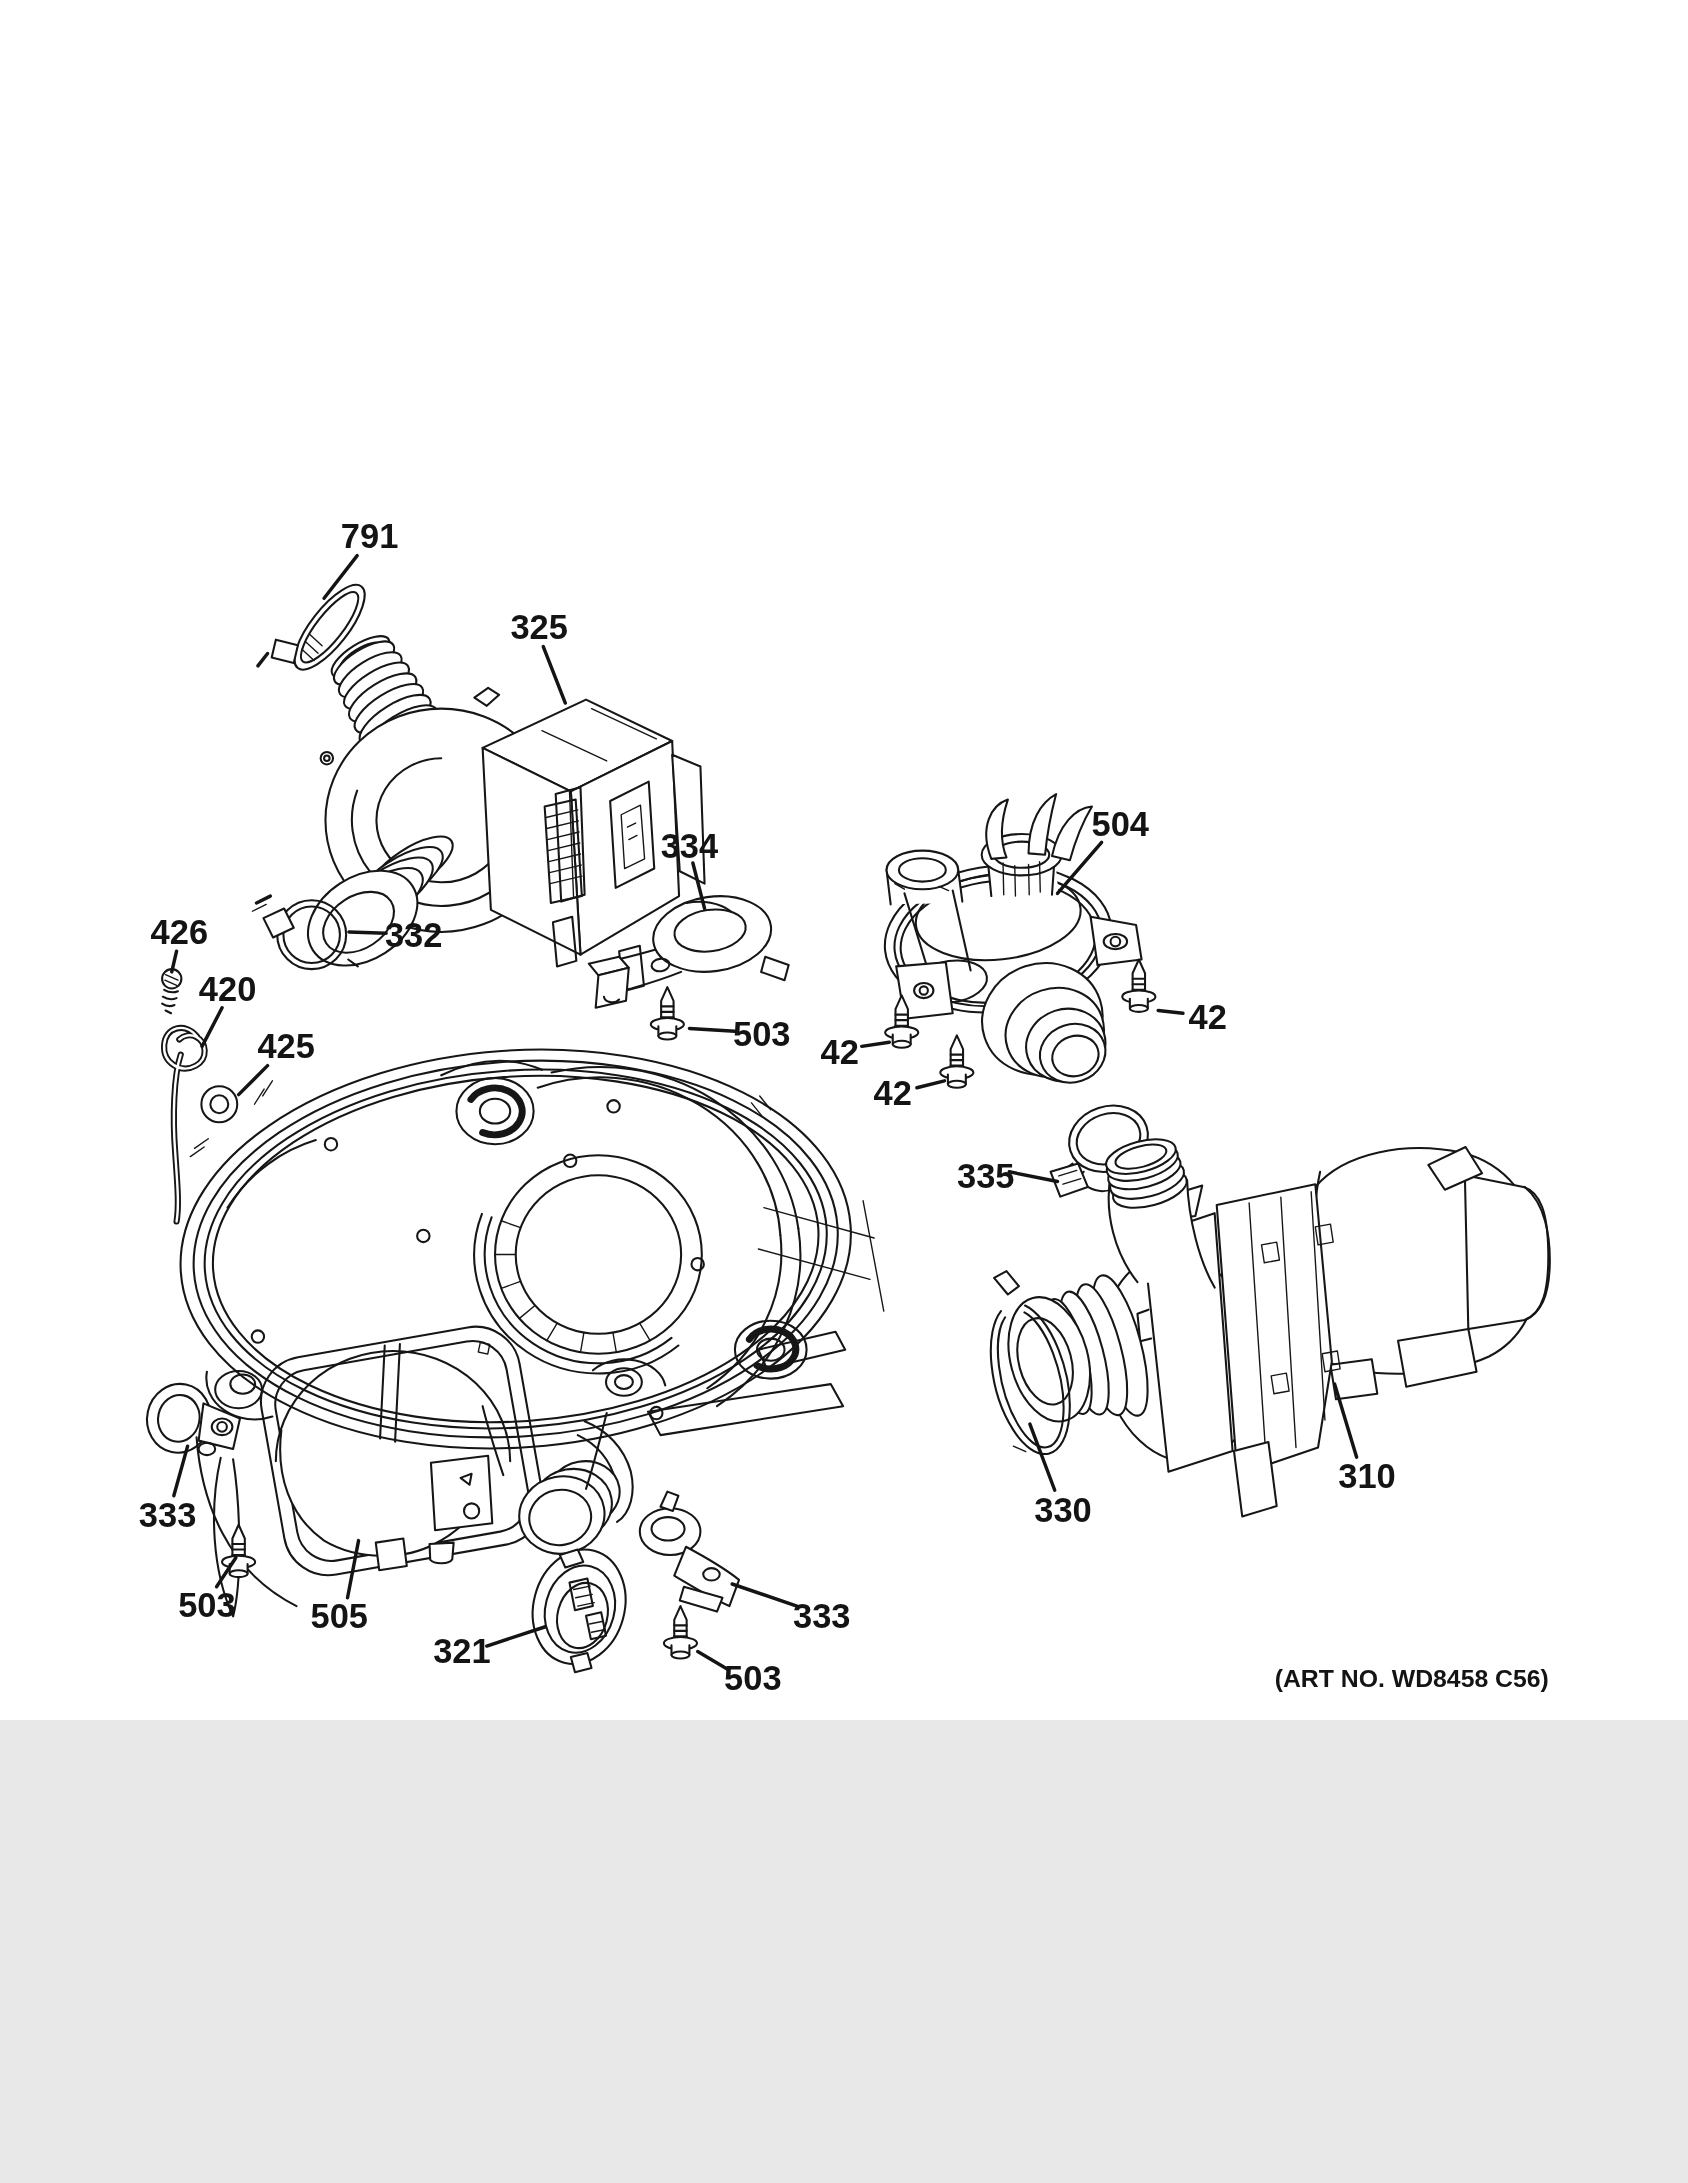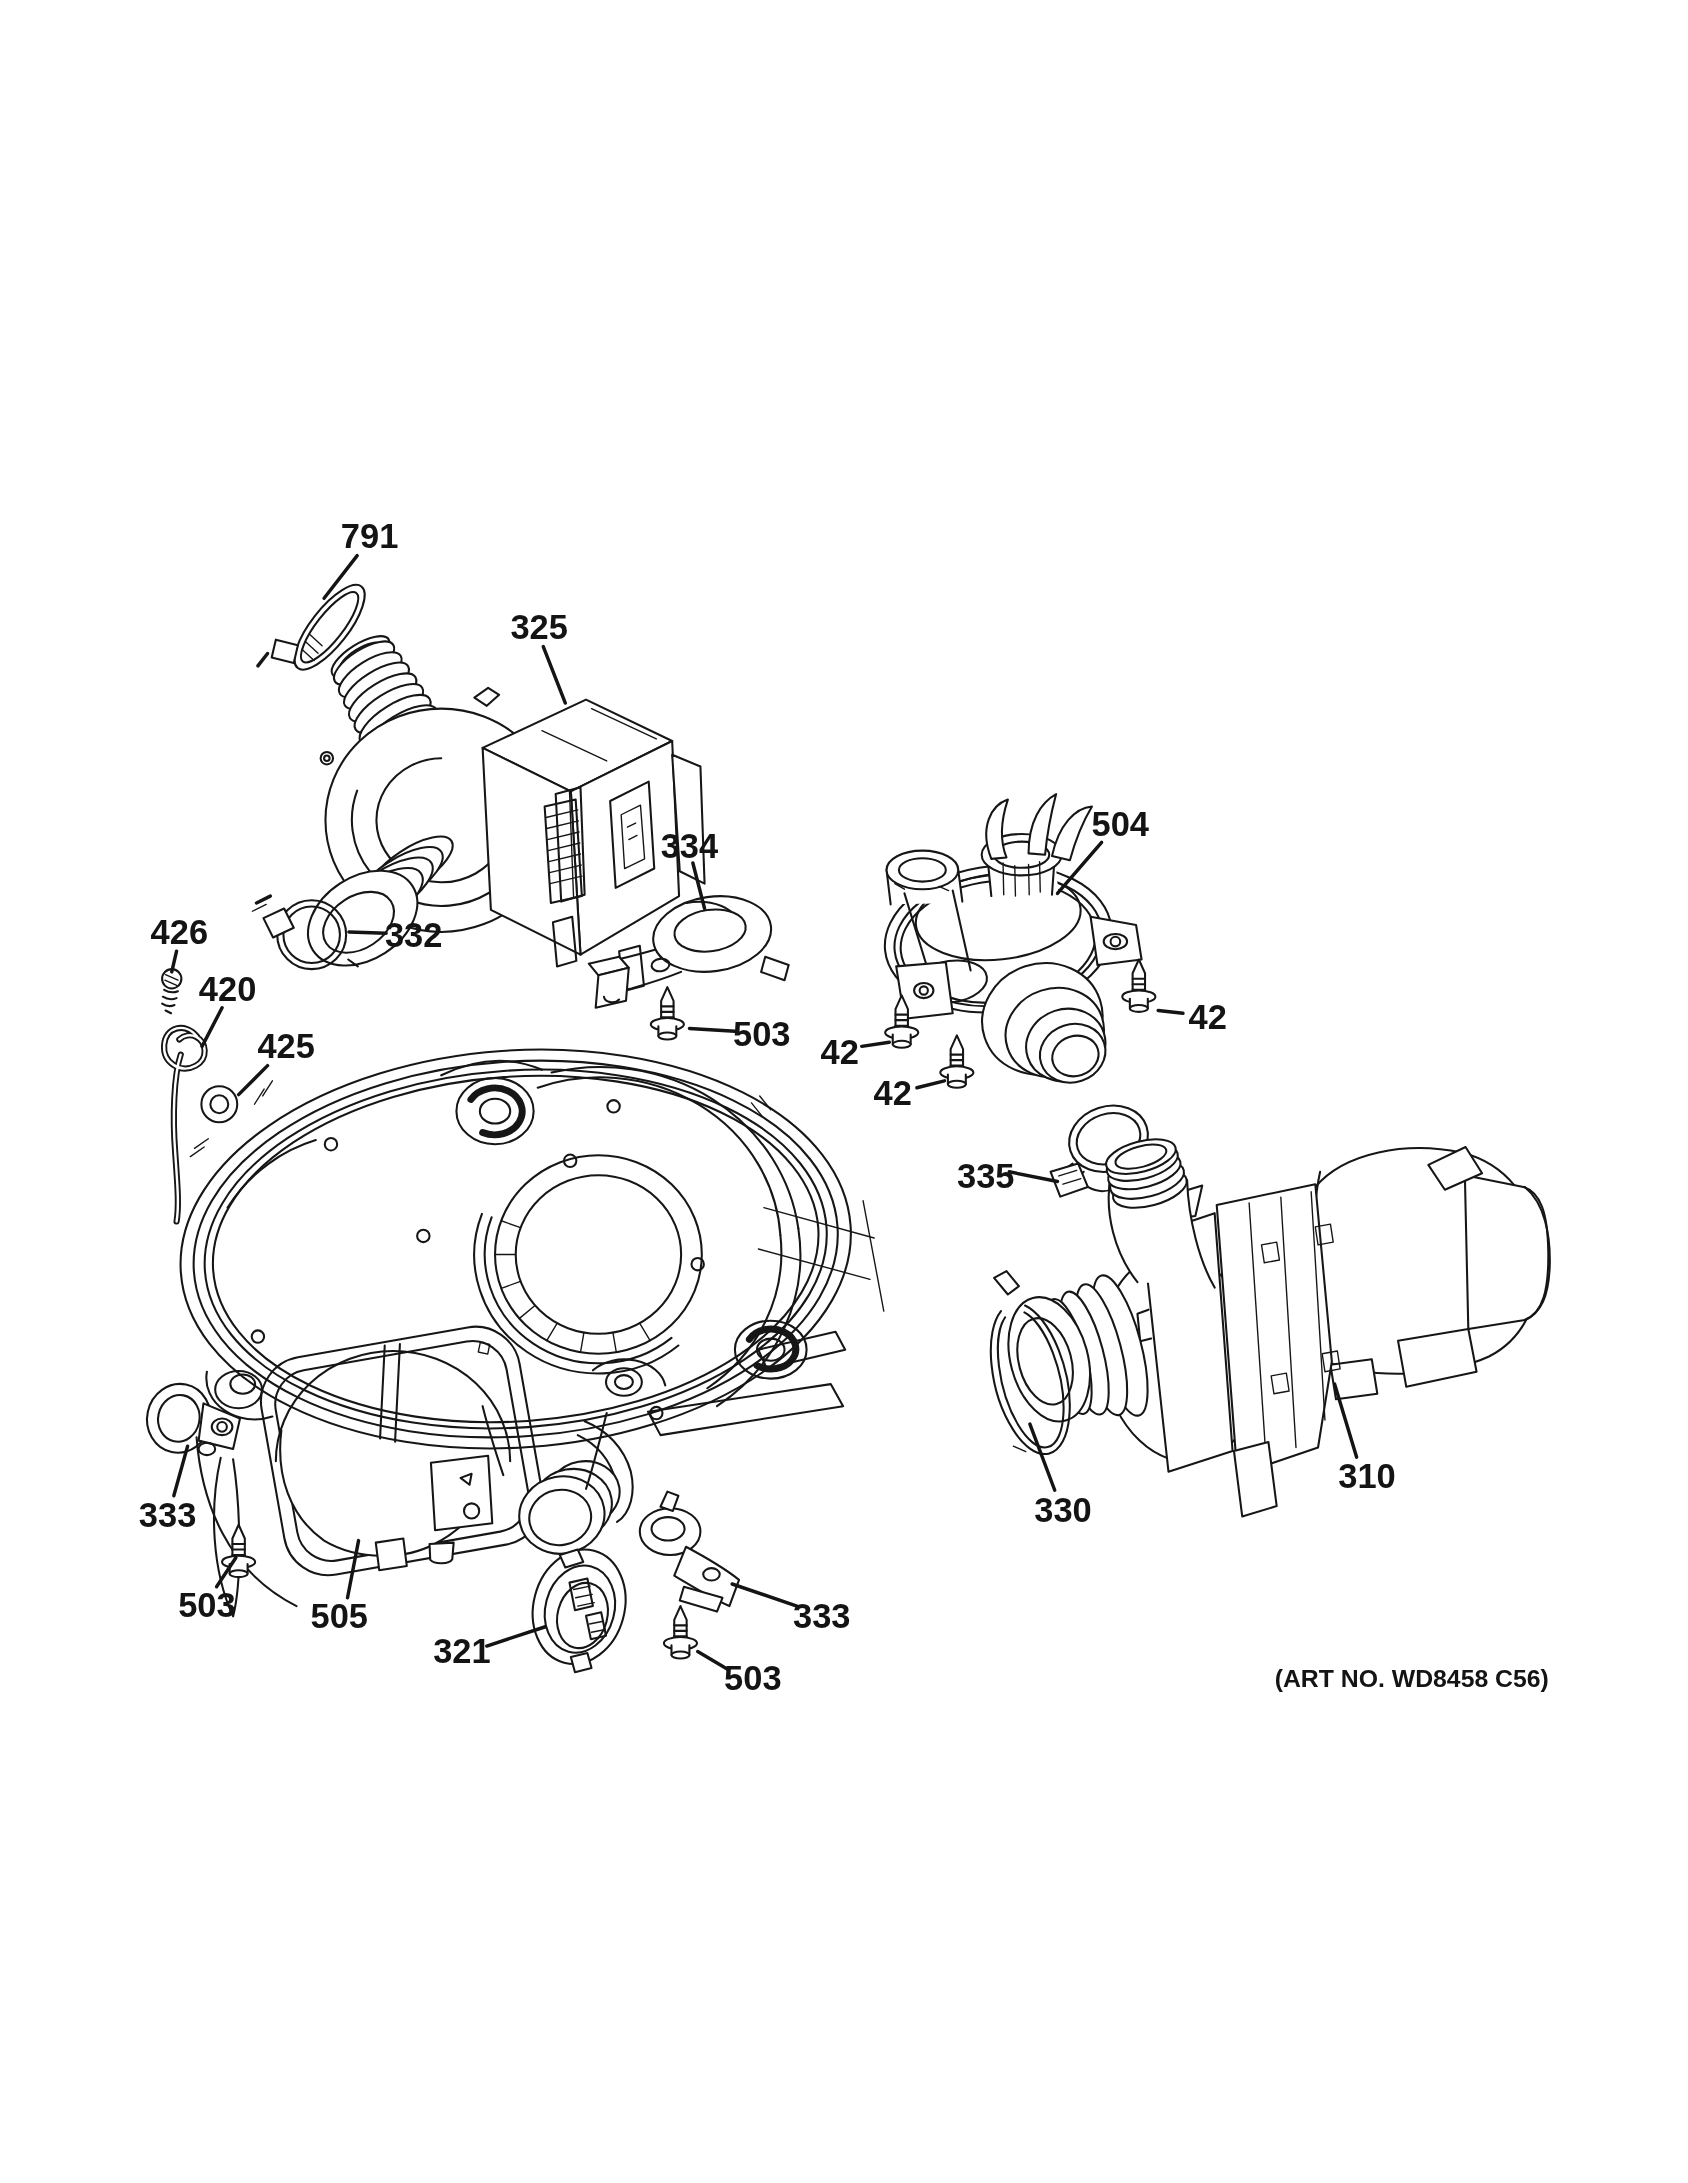--- a/index.html
+++ b/index.html
@@ -1,18 +1,18 @@
 <!DOCTYPE html>
 <html style="font-size:11px"><head>
 <meta charset="utf-8">
 <style>
   html,body{margin:0;padding:0;background:#e8e8e8;}
   .sheet{
     position:relative;
-    width:1689px;height:2183px;
+    width:1689px;height:1720px;
     margin:0 auto;
     background:#ffffff;
     font-family:"Liberation Sans", sans-serif;
   }
   svg{display:block;width:1689px;height:2183px;}
   .ink{stroke:#161616;stroke-width:3;fill:none;stroke-linecap:round;stroke-linejoin:round;}
   .wfill{fill:#ffffff;}
   .thin{stroke-width:2;}
   .thick{stroke-width:5;}
   .cring{stroke-width:10;}

